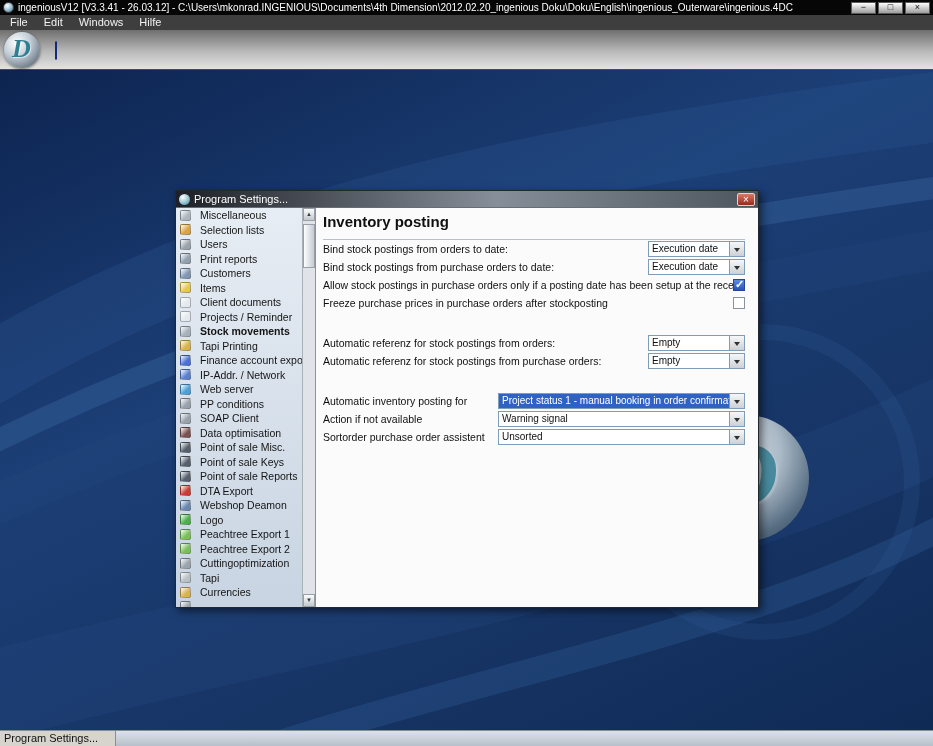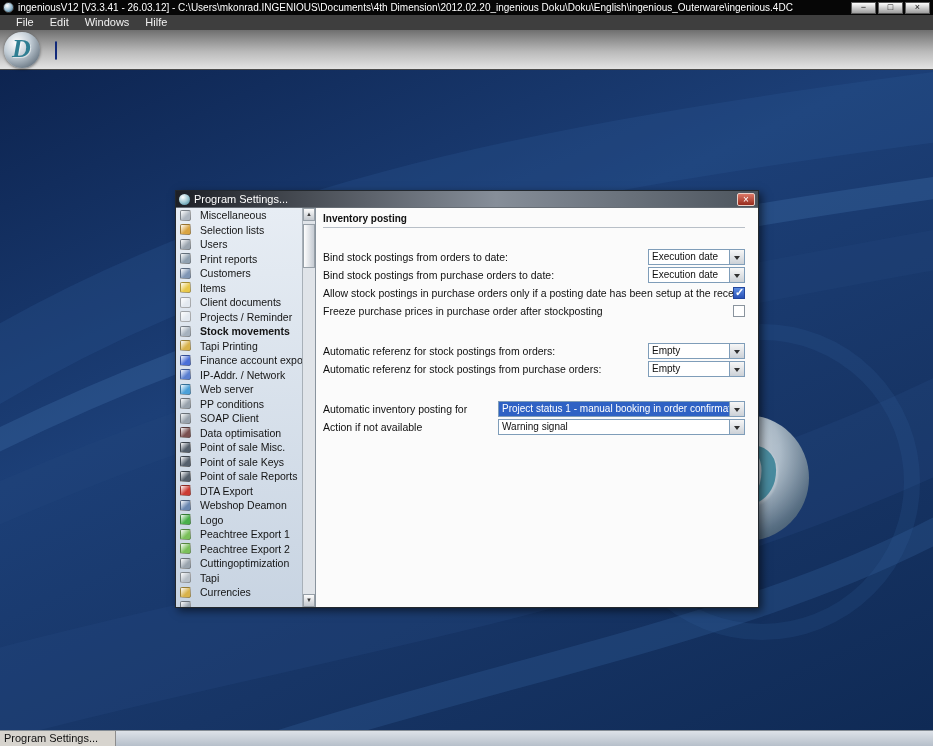--- a/index.html
+++ b/index.html
@@ -11,21 +11,21 @@
   .titlebar { position:absolute; top:0; left:0; right:0; height:15px; background:#060606;
     display:flex; align-items:center; padding:0 3px; gap:4px; z-index:30; }
   .app-icon { width:11px; height:11px; border-radius:50%; flex:none;
     background:radial-gradient(circle at 35% 30%, #ffffff, #9fc0d4 50%, #2f6a8a); border:1px solid #444; }
   .title-text { color:#fff; font-size:10px; white-space:nowrap; overflow:hidden; flex:1; }
   .win-btns { display:flex; gap:2px; margin-left:auto; flex:none; }
   .win-btn { width:25px; height:12px; background:linear-gradient(#fefefe,#9d9d9d); border:1px solid #5a5a5a;
     font-size:9px; line-height:9px; text-align:center; color:#111; cursor:default; }
 
   .menubar { position:absolute; top:15px; left:0; right:0; height:15px; background:#3e3e3e;
-    display:flex; align-items:center; padding-left:8px; z-index:30; }
+    display:flex; align-items:center; padding-left:2px; z-index:30; }
   .menu-item { color:#f2f2f2; font-size:11px; padding:0 8px; line-height:15px; }
 
   .toolbar { position:absolute; top:30px; left:0; right:0; height:40px;
     background:linear-gradient(#6f6f6f, #b9b9b9 55%, #e3e3e3); border-bottom:1px solid #4a4a4a; z-index:30; }
   .toolbar-logo { position:absolute; left:4px; top:2px; width:36px; height:36px; border-radius:50%;
     background:radial-gradient(circle at 35% 30%, #ffffff, #c2cdd6 40%, #75828e 75%, #45505a); overflow:hidden;
     box-shadow:0 1px 3px rgba(0,0,0,.5); }
   .toolbar-logo .d { position:absolute; left:8px; top:2px; font-family:"Liberation Serif", serif;
     font-style:italic; font-weight:bold; font-size:26px; color:#2f7e92; text-shadow:1px 1px 0 rgba(255,255,255,.5); }
   .save-btn { position:absolute; left:55px; top:12px; width:16px; height:16px; }
@@ -67,21 +67,21 @@
   .side-scroll { width:13px; flex:none; background:#e0e4e9; border-left:1px solid #a8b0b8;
     display:flex; flex-direction:column; }
   .scroll-btn { height:13px; flex:none; background:linear-gradient(#fcfcfc,#c3c8ce); border:1px solid #97a0a8;
     font-size:6px; line-height:11px; text-align:center; color:#3a3a3a; }
   .scroll-track { flex:1; position:relative; }
   .scroll-thumb { position:absolute; top:3px; left:0; right:0; height:44px;
     background:linear-gradient(to right, #fdfdfd, #c5cbd3); border:1px solid #97a0a8; }
 
   
   .panel { flex:1; padding:5px 13px 0 7px; color:#101010; overflow:hidden; }
-  .panel-header { font-size:10px; font-weight:bold; padding-bottom:3px; border-bottom:1px solid #b8bfc7; margin-bottom:20px; }
+  .panel-header { font-size:15px; font-weight:bold; padding-bottom:9px; border-bottom:1px solid #b8bfc7; margin-bottom:0; }
   .form-row { display:flex; align-items:center; justify-content:space-between; height:18px; }
   .form-row.gap { margin-top:22px; }
   .lbl { font-size:10.5px; padding-right:6px; white-space:nowrap; overflow:hidden; }
   .combo { display:flex; width:97px; height:16px; flex:none; border:1px solid #7f9db9; background:#fff; }
   .combo.wide { width:247px; }
   .combo-text { flex:1; font-size:10px; line-height:14px; padding:0 3px; overflow:hidden; white-space:nowrap; }
   .combo.focus .combo-text { background:#2f62c4; color:#fff; }
   .combo-btn { width:15px; flex:none; border-left:1px solid #7f9db9;
     background:linear-gradient(#f7f7f7,#ccd1d7); display:flex; align-items:center; justify-content:center; }
   .combo-arrow { width:0; height:0; border:3px solid transparent; border-top:4px solid #303030; margin-top:4px; }
@@ -293,21 +293,21 @@
                 </span>
             </span>
           </div>
 
           <div class="form-row">
             <span class="lbl">Allow stock postings in purchase orders only if a posting date has been setup at the receipt</span>
             <span class="checkbox checked"></span>
           </div>
 
           <div class="form-row">
-            <span class="lbl">Freeze purchase prices in purchase order after stockposting</span>
+            <span class="lbl">Freeze purchase prices in purchase orders after stockposting</span>
             <span class="checkbox"></span>
           </div>
 
           <div class="form-row gap">
             <span class="lbl">Automatic referenz for stock postings from orders:</span>
             <span class="combo">
               <span class="combo-text">Empty</span>
               <span class="combo-btn">
                   <span class="combo-arrow"></span>
                 </span>
@@ -337,20 +337,29 @@
           <div class="form-row">
             <span class="lbl">Action if not available</span>
             <span class="combo wide">
               <span class="combo-text">Warning signal</span>
               <span class="combo-btn">
                   <span class="combo-arrow"></span>
                 </span>
             </span>
           </div>
 
+          <div class="form-row">
+            <span class="lbl">Sortorder purchase order assistent</span>
+            <span class="combo wide">
+              <span class="combo-text">Unsorted</span>
+              <span class="combo-btn">
+                  <span class="combo-arrow"></span>
+                </span>
+            </span>
+          </div>
 
 
         </div>
       </div>
     </div>
   </div>
 
   <div class="statusbar">
     <span class="status-cell">Program Settings...</span>
   </div>

